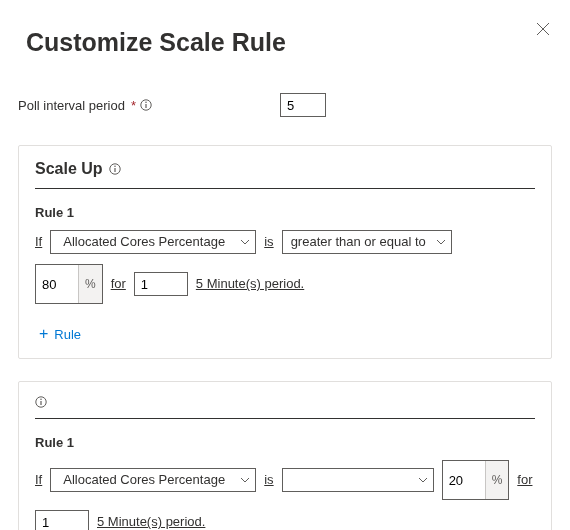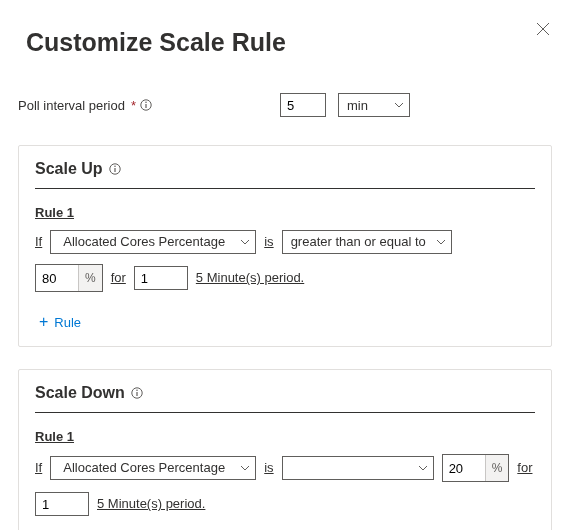--- a/index.html
+++ b/index.html
@@ -77,21 +77,21 @@
     transform: translateY(-50%);
     pointer-events: none;
   }
   .unit-sel { width: 72px; }
   .metric-sel { width: 206px; padding-left: 12px; }
   .op-sel { width: 170px; }
   .op-sel-sm { width: 152px; }
   .pct-wrap {
     display: inline-flex;
     border: 1px solid #605e5c;
-    height: 28px;
+    height: 40px;
     overflow: hidden;
   }
   .pct-wrap input {
     border: none;
     width: 42px;
     padding: 2px 6px;
     font-family: inherit;
     font-size: 13px;
     outline: none;
   }
@@ -120,21 +120,20 @@
   }
   .panel-head h2 {
     font-size: 16px;
     font-weight: 600;
     margin: 0;
   }
   .rule-title {
     font-size: 13px;
     font-weight: 600;
     margin: 0 0 10px 0;
-    text-decoration: underline;
   }
   .rule-line {
     display: flex;
     flex-wrap: wrap;
     align-items: center;
     gap: 8px;
     margin-bottom: 10px;
     line-height: 24px;
   }
   .static-text { white-space: nowrap; text-decoration: underline; }
@@ -169,28 +168,20 @@
     <span class="req">*</span>
     <span class="info-icon">
       <svg width="12" height="12" viewBox="0 0 12 12">
           <circle cx="6" cy="6" r="5.2" fill="none" stroke="#605e5c" stroke-width="1"></circle>
           <rect x="5.4" y="5" width="1.2" height="4" fill="#605e5c"></rect>
           <rect x="5.4" y="2.6" width="1.2" height="1.4" fill="#605e5c"></rect>
         </svg>
     </span>
   </span>
   <input class="txt-input num-sm" value="5" style="">
-  <span class="sel unit-sel">
-    <span>min</span>
-    <span class="chev">
-      <svg width="10" height="6" viewBox="0 0 10 6">
-          <path d="M1 1 L5 5 L9 1" stroke="#605e5c" stroke-width="1" fill="none"></path>
-        </svg>
-    </span>
-  </span>
 </div>
 
 <div class="panel">
   <div class="panel-head">
     <h2>Scale Up</h2>
     <span class="info-icon">
       <svg width="12" height="12" viewBox="0 0 12 12">
           <circle cx="6" cy="6" r="5.2" fill="none" stroke="#605e5c" stroke-width="1"></circle>
           <rect x="5.4" y="5" width="1.2" height="4" fill="#605e5c"></rect>
           <rect x="5.4" y="2.6" width="1.2" height="1.4" fill="#605e5c"></rect>
@@ -232,21 +223,20 @@
   </div>
 
   <div class="add-rule">
     <span class="plus">+</span>
     <span>Rule</span>
   </div>
 </div>
 
 <div class="panel">
   <div class="panel-head">
-    <h2>Scale Down</h2>
     <span class="info-icon">
       <svg width="12" height="12" viewBox="0 0 12 12">
           <circle cx="6" cy="6" r="5.2" fill="none" stroke="#605e5c" stroke-width="1"></circle>
           <rect x="5.4" y="5" width="1.2" height="4" fill="#605e5c"></rect>
           <rect x="5.4" y="2.6" width="1.2" height="1.4" fill="#605e5c"></rect>
         </svg>
     </span>
   </div>
 
   <div class="rule-title">Rule 1</div>

